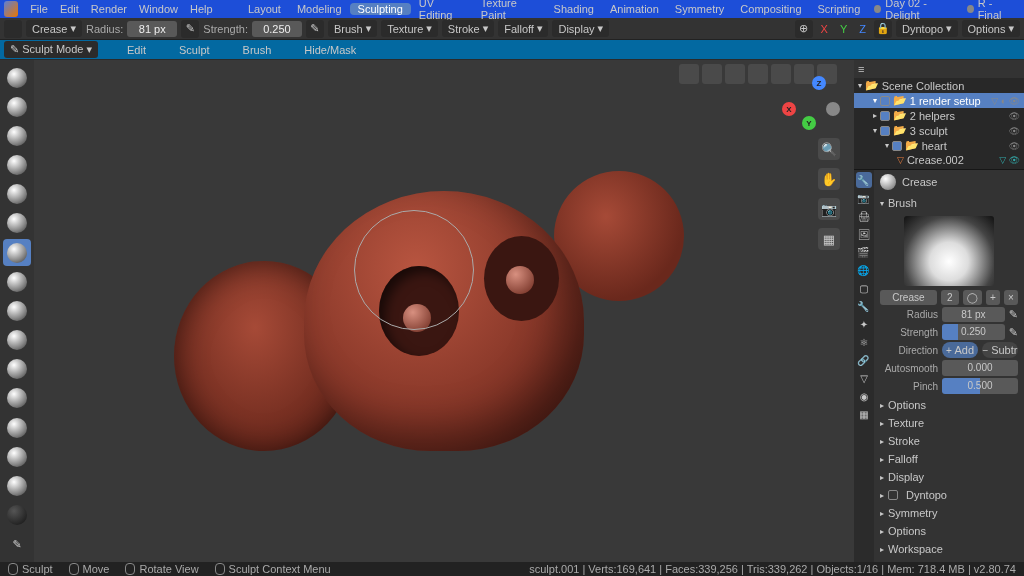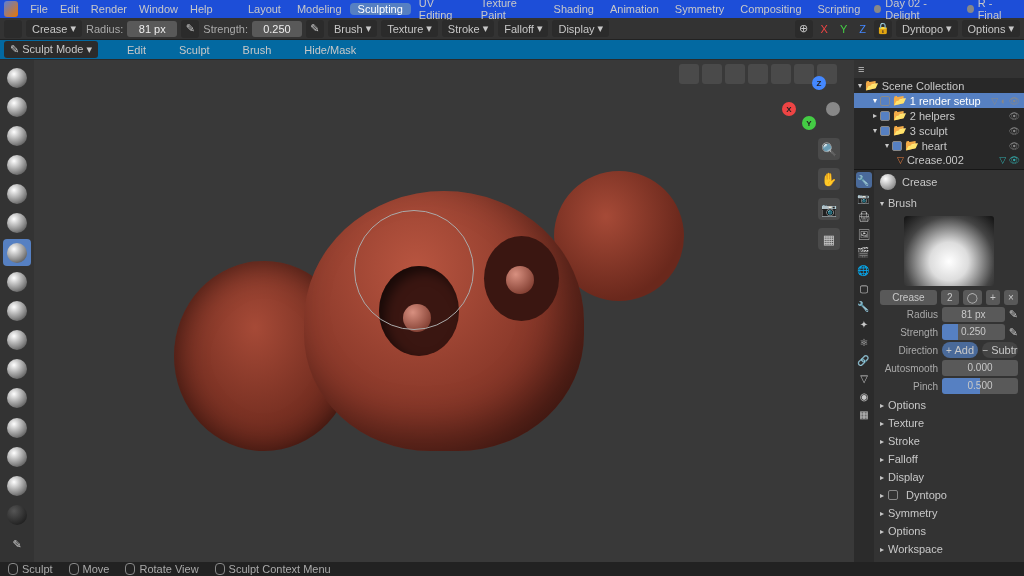--- a/index.html
+++ b/index.html
@@ -435,13 +435,14 @@
     </div>
   <div class="grp">
       <div class="mouse"></div>
       <span>Rotate View</span>
     </div>
   <div class="grp">
       <div class="mouse"></div>
       <span>Sculpt Context Menu</span>
     </div>
   <div class="spacer"></div>
+  <div>sculpt.001 | Verts:169,641 | Faces:339,256 | Tris:339,262 | Objects:1/16 | Mem: 718.4 MB | v2.80.74</div>
 </div>
 
 </body></html>

